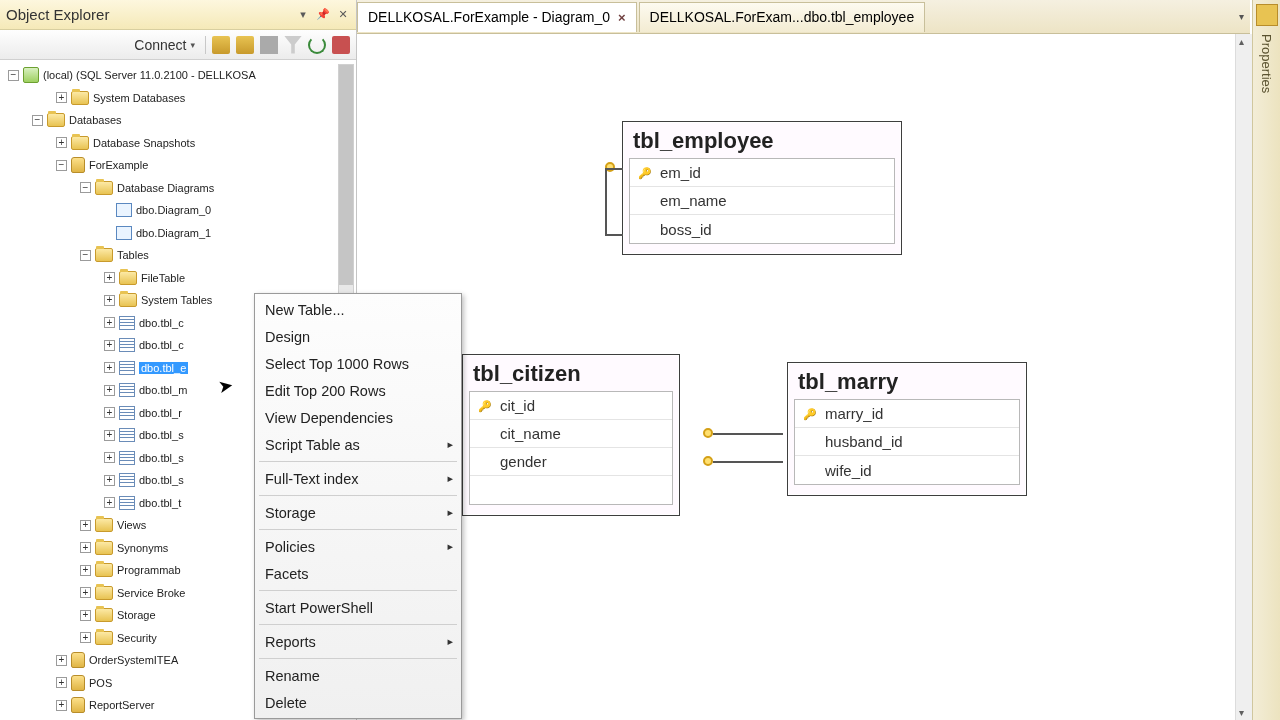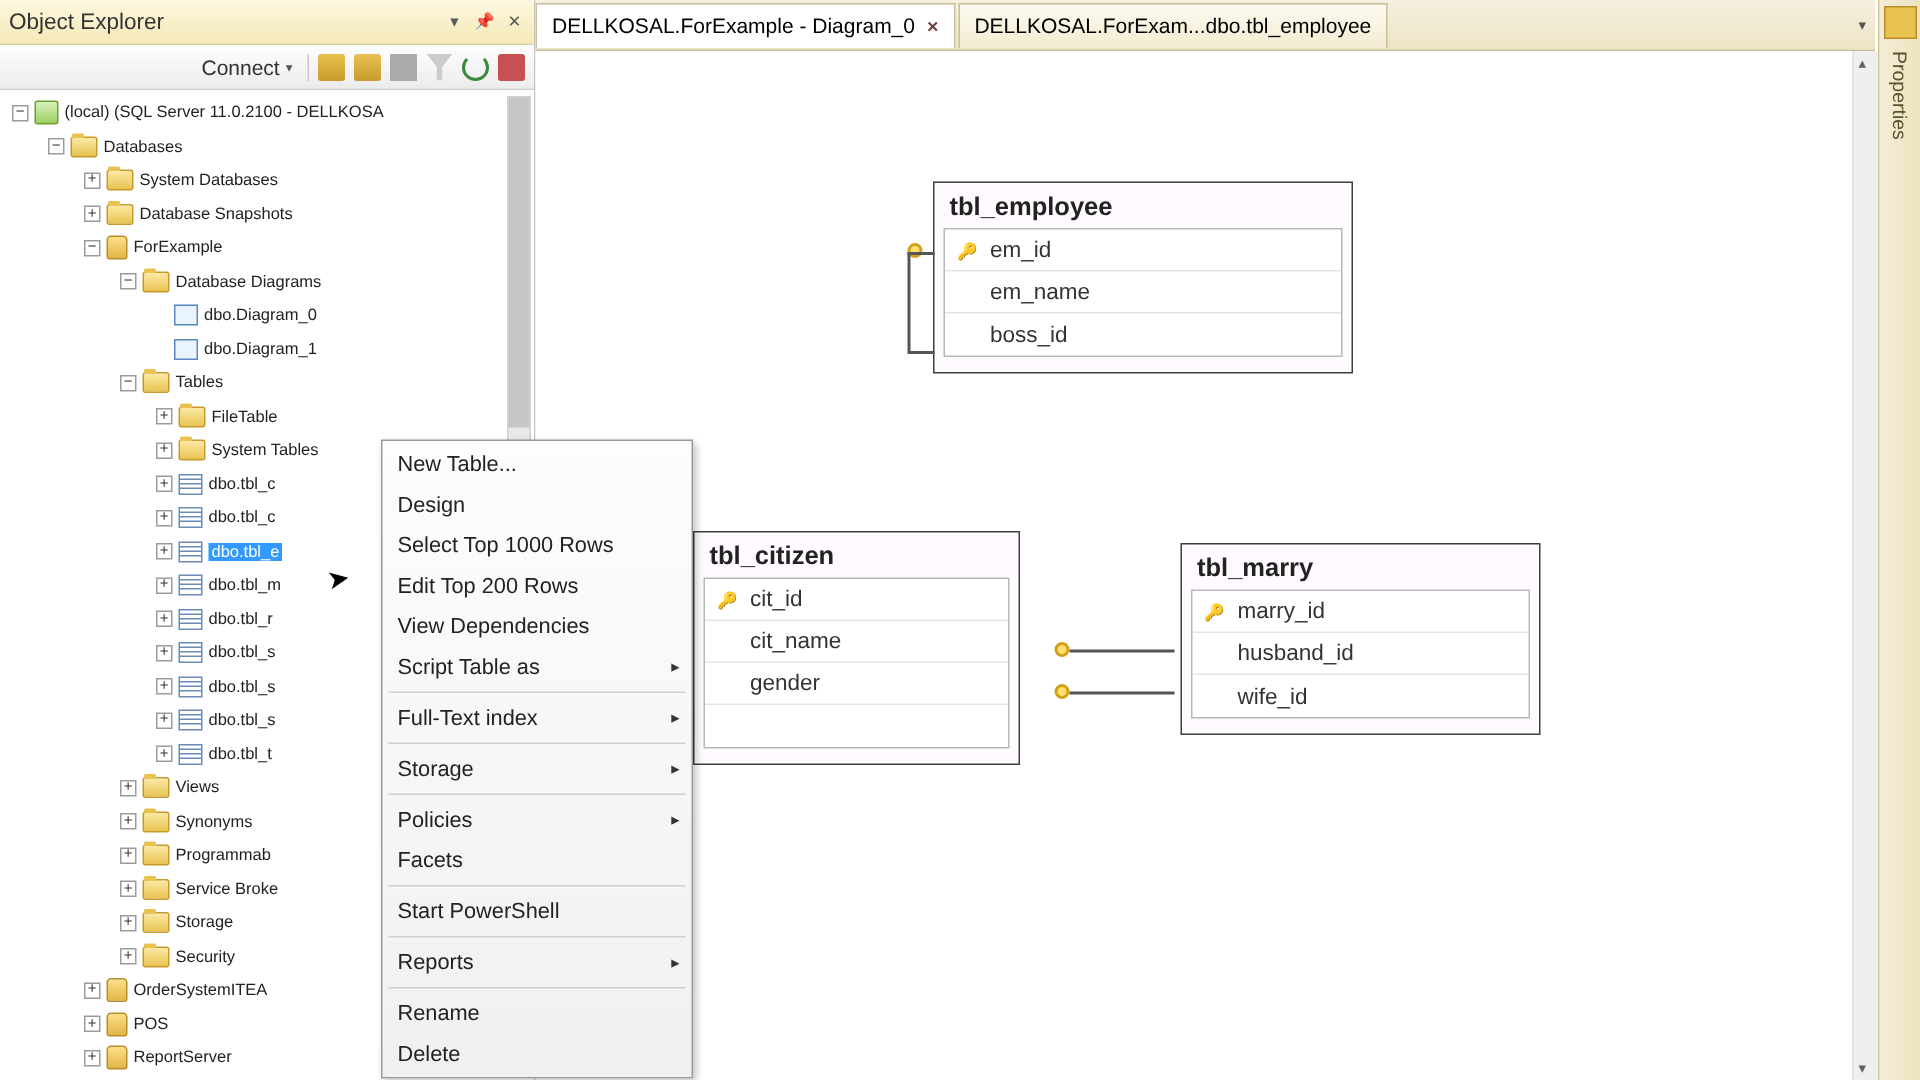--- a/index.html
+++ b/index.html
@@ -46,21 +46,21 @@
   .rail-text { writing-mode: vertical-rl; font-size: 13px; color: #5a5230; margin: 8px auto; }
   
   
   .canvas { position: absolute; left: 357px; top: 34px; right: 28px; bottom: 0; background: #fff; overflow: hidden; }
   .cv-scroll { position: absolute; right: 0; top: 0; width: 17px; bottom: 0; background: #efefef; border-left: 1px solid #dcdcdc; }
   .cv-scroll::before { content: "▴"; position: absolute; top: 2px; left: 3px; font-size: 10px; color: #606060; }
   .cv-scroll::after { content: "▾"; position: absolute; bottom: 2px; left: 3px; font-size: 10px; color: #606060; }
   
   .dtable { position: absolute; border: 1px solid #3e3e3e; background: #fffaff; box-shadow: 0 0 0 1px #fff inset; }
   .dtable.big { padding-bottom: 4px; }
-  .dtable-title { font-size: 17px; font-weight: bold; padding: 6px 10px 4px; color: #222; }
+  .dtable-title { font-size: 22px; font-weight: bold; padding: 6px 10px 4px; color: #222; }
   .dtable-body { border: 1px solid #b8b8b8; margin: 0 6px 6px; background: #fff; }
   .dtable-row { display: flex; align-items: center; height: 28px; border-bottom: 1px solid #e4e4e4; padding: 0 8px; font-size: 15px; color: #333; gap: 10px; }
   .dtable-row:last-child { border-bottom: none; }
   .key { width: 12px; height: 12px; color: #d4a017; font-size: 11px; }
   .key.empty { color: transparent; }
   
   
   .conn { position: absolute; height: 2px; background: #555; }
   .conn-end { position: absolute; width: 10px; height: 10px; border: 2px solid #d4a017; background: #ffe070; border-radius: 50%; }
   
@@ -93,29 +93,29 @@
     <span class="tb-icon" style="border:2px solid #3a8a3a;border-radius:50%;border-top-color:transparent;"></span>
     <span class="tb-icon" style="background:#c85050;border-radius:2px;"></span>
   </div>
 
   <div class="tree">
     <div class="node" style="padding-left:8px">
         <span class="exp minus"></span>
         <span class="srv-icon"></span>
         <span>(local) (SQL Server 11.0.2100 - DELLKOSA</span>
       </div>
+    <div class="node" style="padding-left:56px">
+        <span class="exp plus"></span>
+        <span class="folder"></span>
+        <span>System Databases</span>
+      </div>
     <div class="node" style="padding-left:32px">
         <span class="exp minus"></span>
         <span class="folder"></span>
         <span>Databases</span>
-      </div>
-    <div class="node" style="padding-left:56px">
-        <span class="exp plus"></span>
-        <span class="folder"></span>
-        <span>System Databases</span>
       </div>
     <div class="node" style="padding-left:56px">
         <span class="exp plus"></span>
         <span class="folder"></span>
         <span>Database Snapshots</span>
       </div>
     <div class="node" style="padding-left:56px">
         <span class="exp minus"></span>
         <span class="db-icon"></span>
         <span>ForExample</span>

